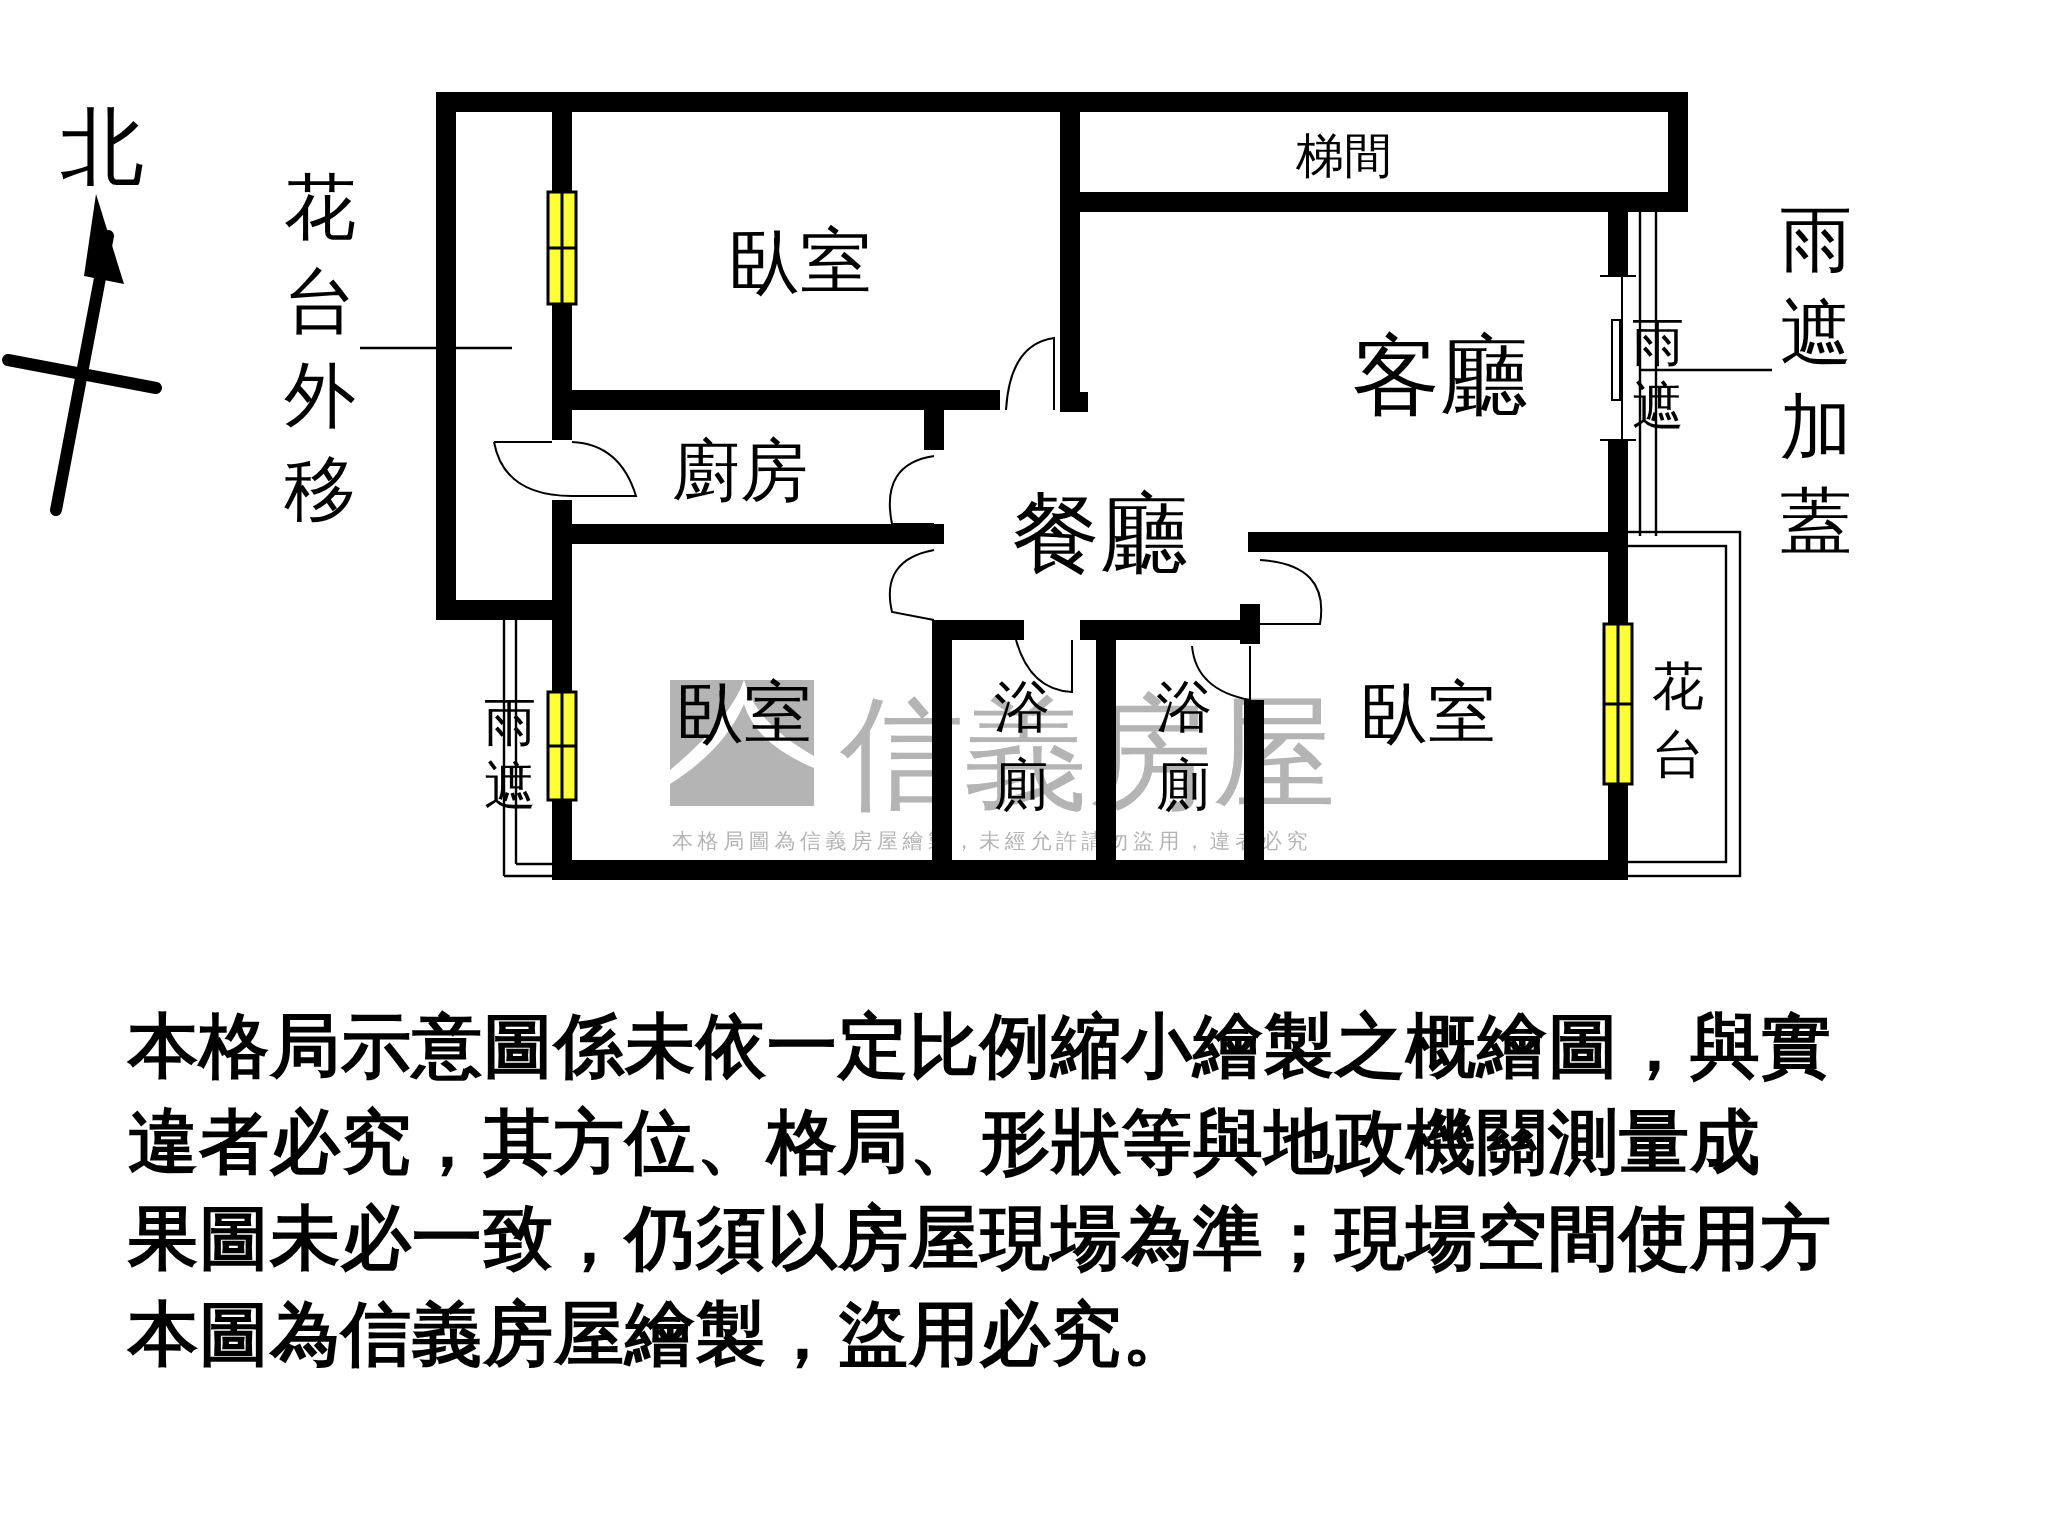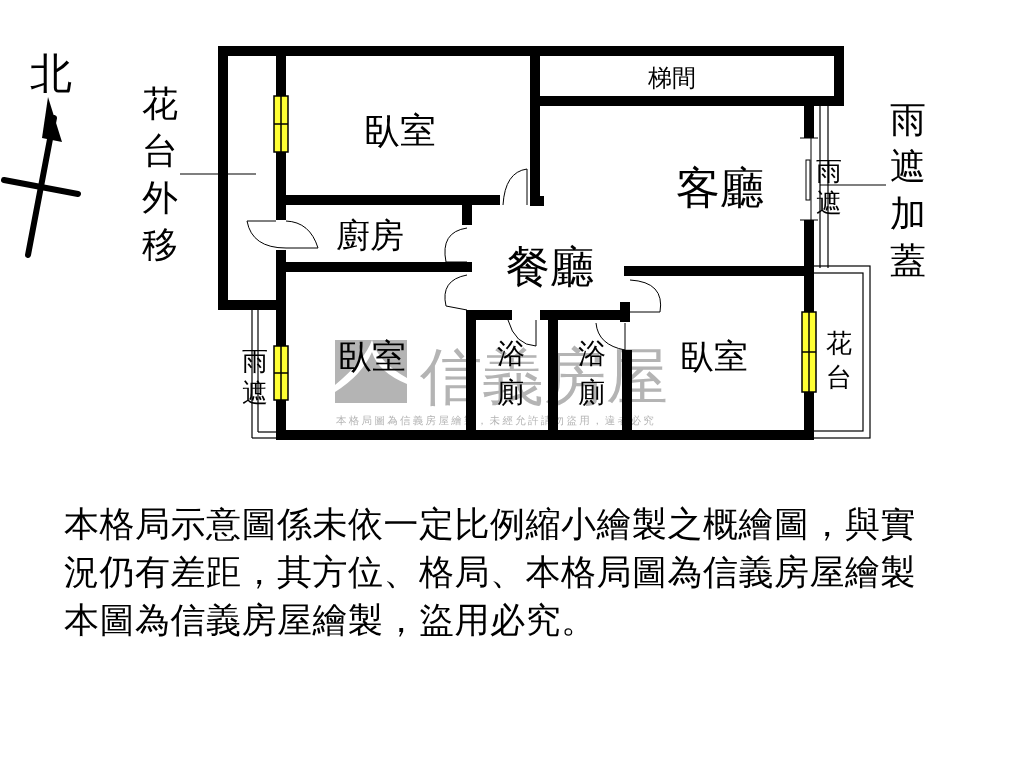--- a/index.html
+++ b/index.html
@@ -3,21 +3,21 @@
 <meta charset="utf-8">
 <style>
   html, body { margin: 0; padding: 0; background: #ffffff; }
   body { width: 1024px; height: 768px; position: relative; overflow: hidden;
          font-family: "DejaVu Serif", "Liberation Serif", serif; color: #000; }
   #plan { position: absolute; left: 0; top: 0; width: 1024px; height: 460px; }
   .lbl { font-family: "DejaVu Sans", "Liberation Sans", sans-serif; fill: #000; }
   .wm { font-family: "DejaVu Sans", "Liberation Sans", sans-serif; fill: #b4b4b4; }
   #disclaimer { position: absolute; left: 64px; top: 500px; width: 960px;
                 font-family: "DejaVu Serif", "Liberation Serif", serif;
-                font-size: 35px; line-height: 48px; letter-spacing: 0.5px; }
+                font-size: 35px; line-height: 48px; letter-spacing: 0.5px; font-weight: bold; }
   #disclaimer div { white-space: nowrap; }
 </style>
 </head>
 <body>
 
 <svg id="plan" viewBox="0 0 1024 460" xmlns="http://www.w3.org/2000/svg">
 
   <g>
     <g>
       <rect x="335" y="340" width="72" height="63" fill="#b4b4b4"></rect>
@@ -159,15 +159,16 @@
     <text class="lbl" x="242" y="402" font-size="26">遮</text>
   </g>
   <g>
     <text class="lbl" x="826" y="352" font-size="26">花</text>
     <text class="lbl" x="826" y="386" font-size="26">台</text>
   </g>
 </svg>
 
 <div id="disclaimer">
   <div>本格局示意圖係未依一定比例縮小繪製之概繪圖，與實</div>
-  <div>況仍有差距，其方位、格局、本格局圖為信義房屋繪製</div>
+  <div>違者必究，其方位、格局、形狀等與地政機關測量成</div>
+  <div>果圖未必一致，仍須以房屋現場為準；現場空間使用方</div>
   <div>本圖為信義房屋繪製，盜用必究。</div>
 </div>
 
 </body></html>

